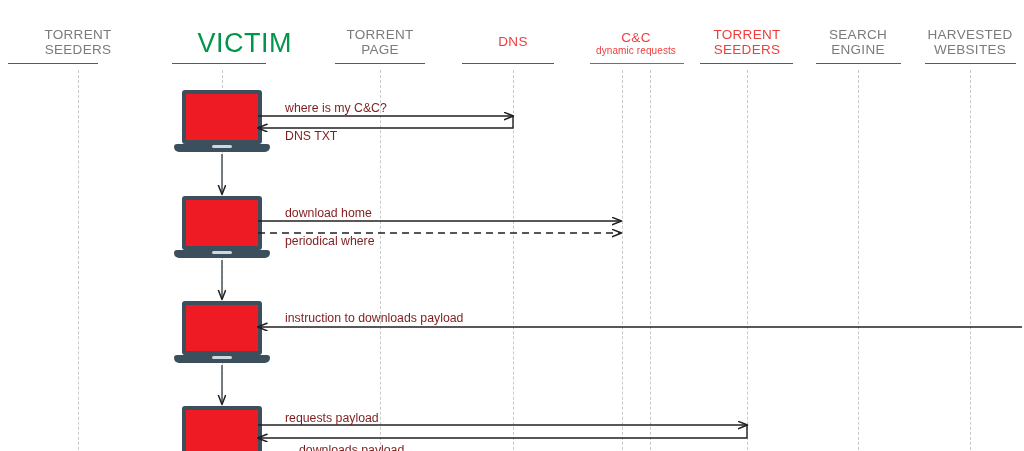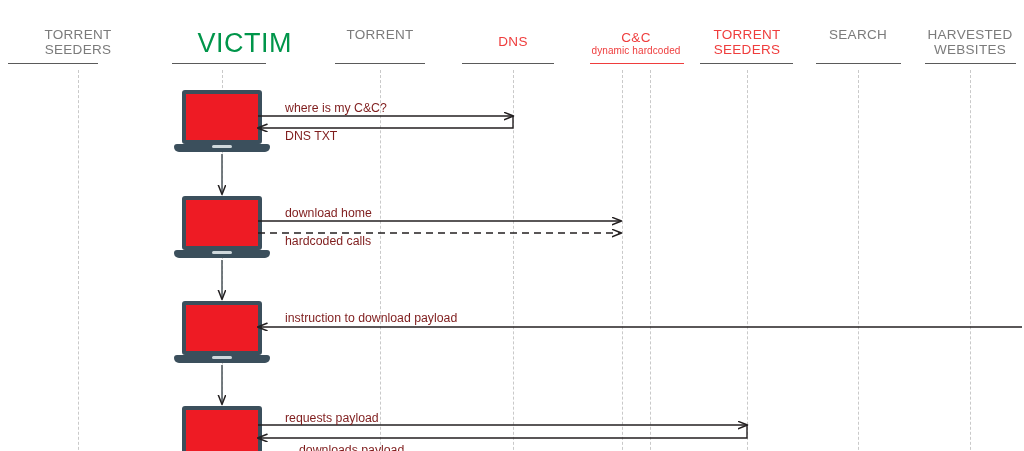--- a/index.html
+++ b/index.html
@@ -127,38 +127,40 @@
     <span class="ttl">TORRENT</span>
     <span class="ttl">SEEDERS</span>
   </div>
 
   <div class="victim-title" style="left:152px; top:6px; width:140px;">
     <span>VICTIM</span>
   </div>
 
   <div class="col-header" style="left:310px; top:3px; width:140px;">
     <span class="ttl">TORRENT</span>
+    <span class="ttl">PAGE</span>
   </div>
 
   <div class="col-header red" style="left:443px; top:10px; width:140px;">
     <span class="ttl">DNS</span>
   </div>
 
   <div class="col-header red" style="left:566px; top:6px; width:140px;">
     <span class="ttl">C&amp;C</span>
-    <span class="sub">dynamic  hardcoded</span>
+    <span class="sub">dynamic  requests</span>
   </div>
 
   <div class="col-header red" style="left:677px; top:3px; width:140px;">
     <span class="ttl">TORRENT</span>
     <span class="ttl">SEEDERS</span>
   </div>
 
   <div class="col-header" style="left:788px; top:3px; width:140px;">
     <span class="ttl">SEARCH</span>
+    <span class="ttl">ENGINE</span>
   </div>
 
   <div class="col-header" style="left:900px; top:3px; width:140px;">
     <span class="ttl">HARVESTED</span>
     <span class="ttl">WEBSITES</span>
   </div>
 
   <div class="col-rule" style="left:8px;   top:39px; width:90px;"></div>
   <div class="col-rule" style="left:172px; top:39px; width:94px;"></div>
   <div class="col-rule" style="left:335px; top:39px; width:90px;"></div>
@@ -222,20 +224,20 @@
 
     <path d="M222,130 L222,170" fill="none" stroke="#555e63" stroke-width="1.6" marker-end="url(#ah)"></path>
     <path d="M222,236 L222,275" fill="none" stroke="#555e63" stroke-width="1.6" marker-end="url(#ah)"></path>
     <path d="M222,341 L222,380" fill="none" stroke="#555e63" stroke-width="1.6" marker-end="url(#ah)"></path>
   </svg>
 
   <div class="msg-label" style="left:285px; top:78px;">where is my C&amp;C?</div>
   <div class="msg-label" style="left:285px; top:106px;">DNS TXT</div>
 
   <div class="msg-label" style="left:285px; top:183px;">download home</div>
-  <div class="msg-label" style="left:285px; top:211px;">hardcoded calls</div>
-
-  <div class="msg-label" style="left:285px; top:288px;">instruction to download payload</div>
+  <div class="msg-label" style="left:285px; top:211px;">periodical where</div>
+
+  <div class="msg-label" style="left:285px; top:288px;">instruction to downloads payload</div>
 
   <div class="msg-label" style="left:285px; top:388px;">requests payload</div>
   <div class="msg-label" style="left:299px; top:420px;">downloads payload</div>
 
 </div>
 
 </body></html>

